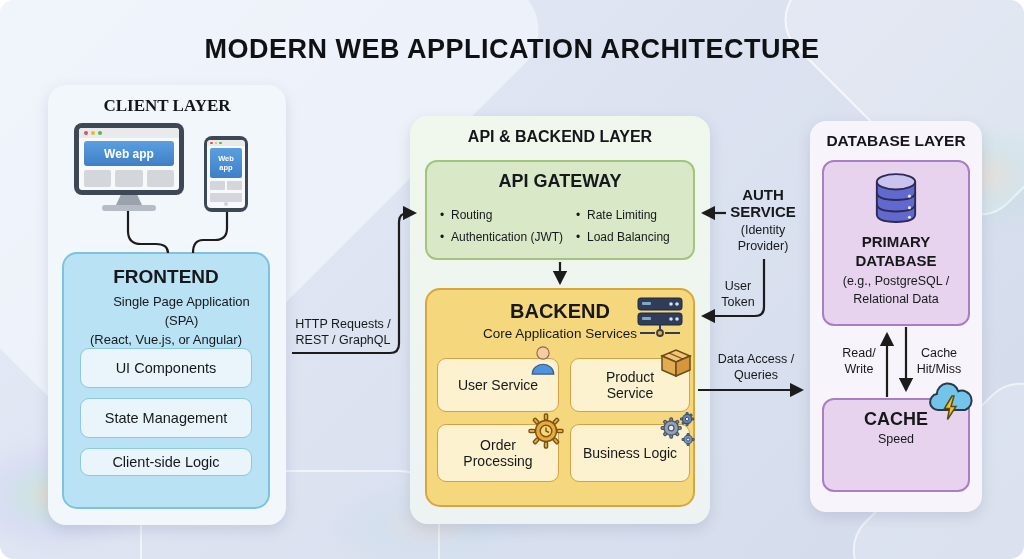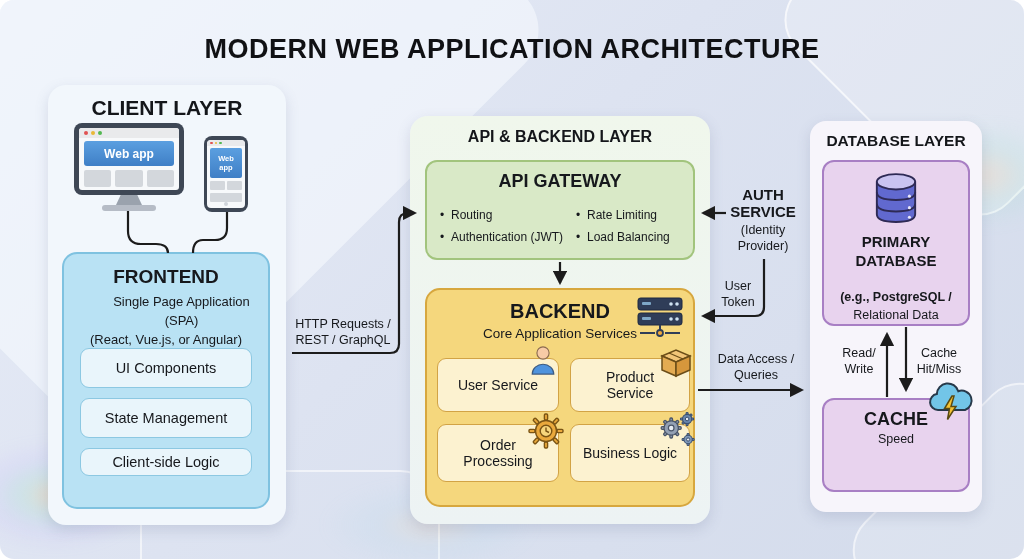--- a/index.html
+++ b/index.html
@@ -55,21 +55,21 @@
   <div class="deco deco-sq" style="left:830px;top:-130px;width:300px;height:300px;transform:rotate(45deg);background:rgba(255,255,255,.22);border:2px solid rgba(255,255,255,.65);border-radius:40px;"></div>
   <div class="deco deco-sq" style="left:890px;top:420px;width:260px;height:260px;transform:rotate(45deg);background:rgba(255,255,255,.18);border:2px solid rgba(255,255,255,.55);border-radius:40px;"></div>
   <div class="deco" style="left:140px;top:470px;width:300px;height:200px;border:2px solid rgba(255,255,255,.6);border-radius:40px;"></div>
   <div class="deco rainbow" style="left:-40px;top:440px;width:190px;height:110px;opacity:.5;background:radial-gradient(closest-side,rgba(255,190,120,.7),rgba(140,220,190,.45),rgba(180,160,255,.25),transparent);"></div>
   <div class="deco rainbow" style="left:900px;top:120px;width:170px;height:110px;opacity:.4;background:radial-gradient(closest-side,rgba(255,200,140,.6),rgba(150,220,200,.4),transparent);"></div>
   <div class="deco rainbow" style="left:320px;top:480px;width:220px;height:90px;opacity:.35;background:radial-gradient(closest-side,rgba(255,210,150,.5),rgba(160,210,230,.35),transparent);"></div>
 
   <div class="title">MODERN WEB APPLICATION ARCHITECTURE</div>
 
   <div class="panel" style="left:48px;top:85px;width:238px;height:440px;background:#f2f7fc;">
-    <div class="panel-header" style="top:11px;font-size:21px;">CLIENT LAYER</div>
+    <div class="panel-header" style="top:11px;font-size:17px;font-family:Liberation Serif, serif;">CLIENT LAYER</div>
 
     <div class="monitor-frame" style="left:26px;top:38px;width:110px;height:72px;">
       <div class="monitor-screen">
         <div class="browser-bar">
           <span class="dot" style="background:#e05252;"></span>
             <span class="dot" style="background:#e8b838;"></span>
             <span class="dot" style="background:#52b852;"></span>
         </div>
         <div class="banner">Web app</div>
         <div class="blocks">
@@ -249,21 +249,21 @@
           <path d="M4 21 Q4 29 24 29 Q44 29 44 21" fill="none" stroke="#2e2a55" stroke-width="2"></path>
           <path d="M4 33 Q4 41 24 41 Q44 41 44 33" fill="none" stroke="#2e2a55" stroke-width="2"></path>
           <circle cx="38" cy="25" r="1.6" fill="#e9e8fb"></circle>
           <circle cx="38" cy="37" r="1.6" fill="#e9e8fb"></circle>
           <circle cx="38" cy="47" r="1.6" fill="#e9e8fb"></circle>
           <ellipse cx="24" cy="10" rx="20" ry="8" fill="#c9c3f0" stroke="#2e2a55" stroke-width="2"></ellipse>
         </svg>
       </span>
       <div style="margin-top:70px;font-size:15px;font-weight:bold;line-height:19px;">PRIMARY</div>
       <div style="font-size:15px;font-weight:bold;line-height:19px;">DATABASE</div>
-      <div style="font-size:12.5px;line-height:18px;margin-top:18px;font-weight:bold;">(e.g., PostgreSQL /</div>
+      <div style="font-size:12.5px;line-height:18px;margin-top:2px;">(e.g., PostgreSQL /</div>
       <div style="font-size:12.5px;line-height:18px;">Relational Data</div>
     </div>
 
     <div class="box" style="left:12px;top:277px;width:148px;height:94px;background:#e8d3ee;border:2px solid #a87fc4;border-radius:12px;text-align:center;">
       <span class="icon" style="right:-10px;top:-22px;">
         <svg width="54" height="44" viewBox="0 0 54 44">
           <path d="M41 32 H14 A8 8 0 0 1 12.8 16.1 A11 11 0 0 1 34.3 13.2 A7.5 7.5 0 0 1 41 32 Z" fill="#72c5e8" stroke="#27394a" stroke-width="2"></path>
           <path d="M28 18 L20.5 30.5 H25.5 L23.5 41.5 L32 28.5 H27 L30 18 Z" fill="#f5c332" stroke="#5a4a12" stroke-width="1.5"></path>
         </svg>
       </span>

